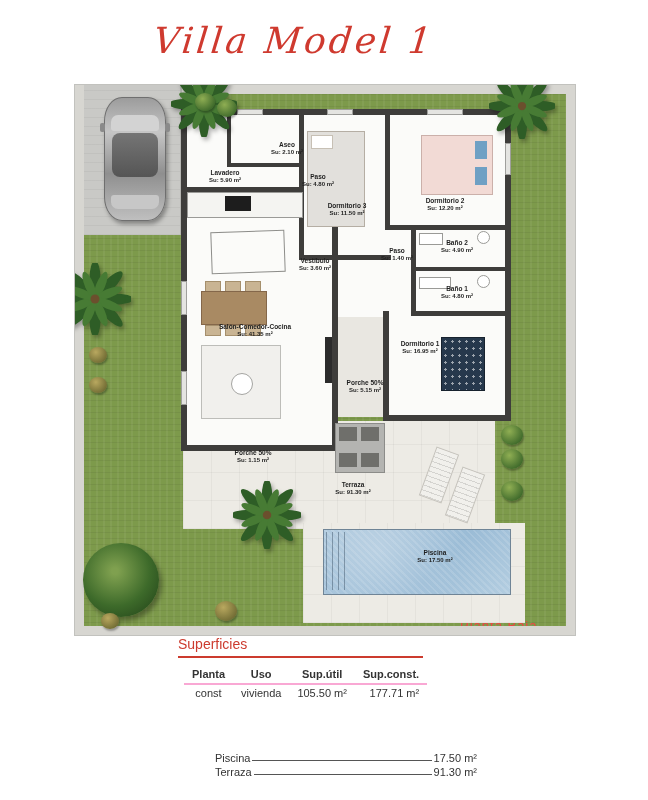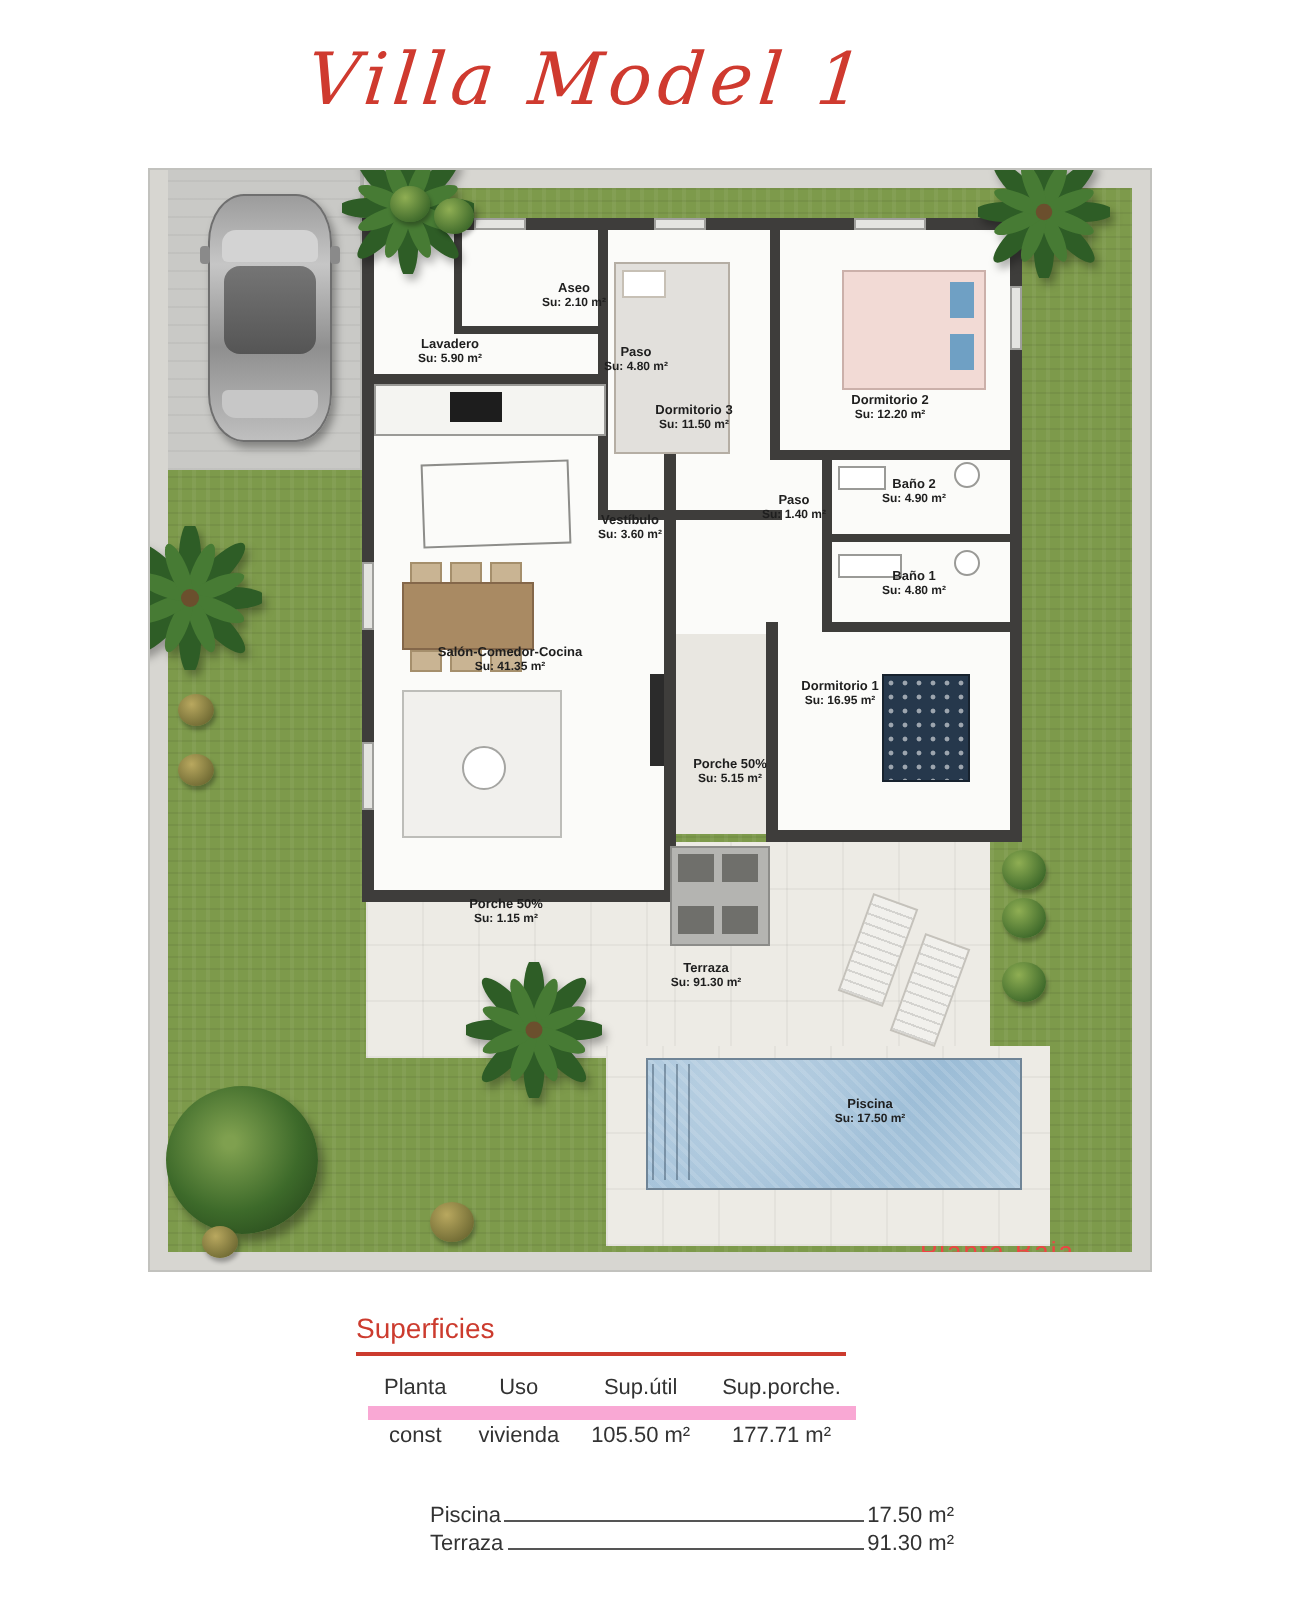--- a/index.html
+++ b/index.html
@@ -54,27 +54,27 @@
   
   .palm{position:absolute;z-index:9;filter:drop-shadow(2px 3px 2px rgba(0,0,0,.3));}
   .bush{position:absolute;border-radius:50%;z-index:9;box-shadow:1px 2px 2px rgba(0,0,0,.3);
         background:radial-gradient(circle at 38% 32%,#8fae53,#3f6a2b 75%);}
   .bush.tan{background:radial-gradient(circle at 38% 32%,#b9a85f,#6f6a33 78%);}
   .tree{position:absolute;border-radius:50%;z-index:9;box-shadow:3px 4px 5px rgba(0,0,0,.35);
         background:radial-gradient(circle at 42% 38%,#7fa04f 5%,#3d6a2a 55%,#27491c 88%);}
   
   .plan-caption{position:absolute;left:460px;top:618px;font-size:13px;color:#ef4444;letter-spacing:1px;}
   
-  .sup{position:absolute;left:178px;top:656px;width:310px;color:#333;}
+  .sup{position:absolute;left:178px;top:636px;width:310px;color:#333;}
   .sup h2{margin:0;font-size:14px;font-weight:normal;color:#cc3b2e;border-bottom:2px solid #cc3b2e;
           padding-bottom:4px;width:245px;}
   .sup table{border-collapse:collapse;font-size:11px;margin:8px 0 0 6px;color:#333;}
-  .sup th{font-weight:normal;border-bottom:7px solid #f9a8d4;padding:2px 8px 3px;}
+  .sup th{font-weight:bold;border-bottom:2px solid #f9a8d4;padding:2px 8px 3px;}
   .sup td{padding:2px 8px;}
-  .sup .num{text-align:center;}
+  .sup .num{text-align:right;}
   .sup .ctr{text-align:center;}
   .sup tr.total td{border-top:1px solid #9a9a9a;padding-top:4px;}
   
   .extras{position:absolute;left:215px;top:752px;width:262px;font-size:11px;color:#333;}
   .extras .row{display:flex;align-items:flex-end;margin-bottom:2px;}
   .extras .line{flex:1;border-bottom:1px solid #555;margin:0 2px 3px 2px;height:1px;}
 </style>
 </head>
 <body>
 
@@ -282,21 +282,21 @@
   <div class="plan-caption">Planta Baja</div>
 
   <div class="sup">
     <h2>Superficies</h2>
     <table>
       <thead>
         <tr>
           <th class="ctr">Planta</th>
           <th class="ctr">Uso</th>
           <th class="ctr">Sup.útil</th>
-          <th class="ctr">Sup.porche.</th>
+          <th class="ctr">Sup.const.</th>
         </tr>
       </thead>
       <tbody>
         <tr>
           <td class="ctr">const</td>
           <td class="ctr">vivienda</td>
           <td class="num">105.50 m²</td>
           <td class="num">177.71 m²</td>
         </tr>
       </tbody>

